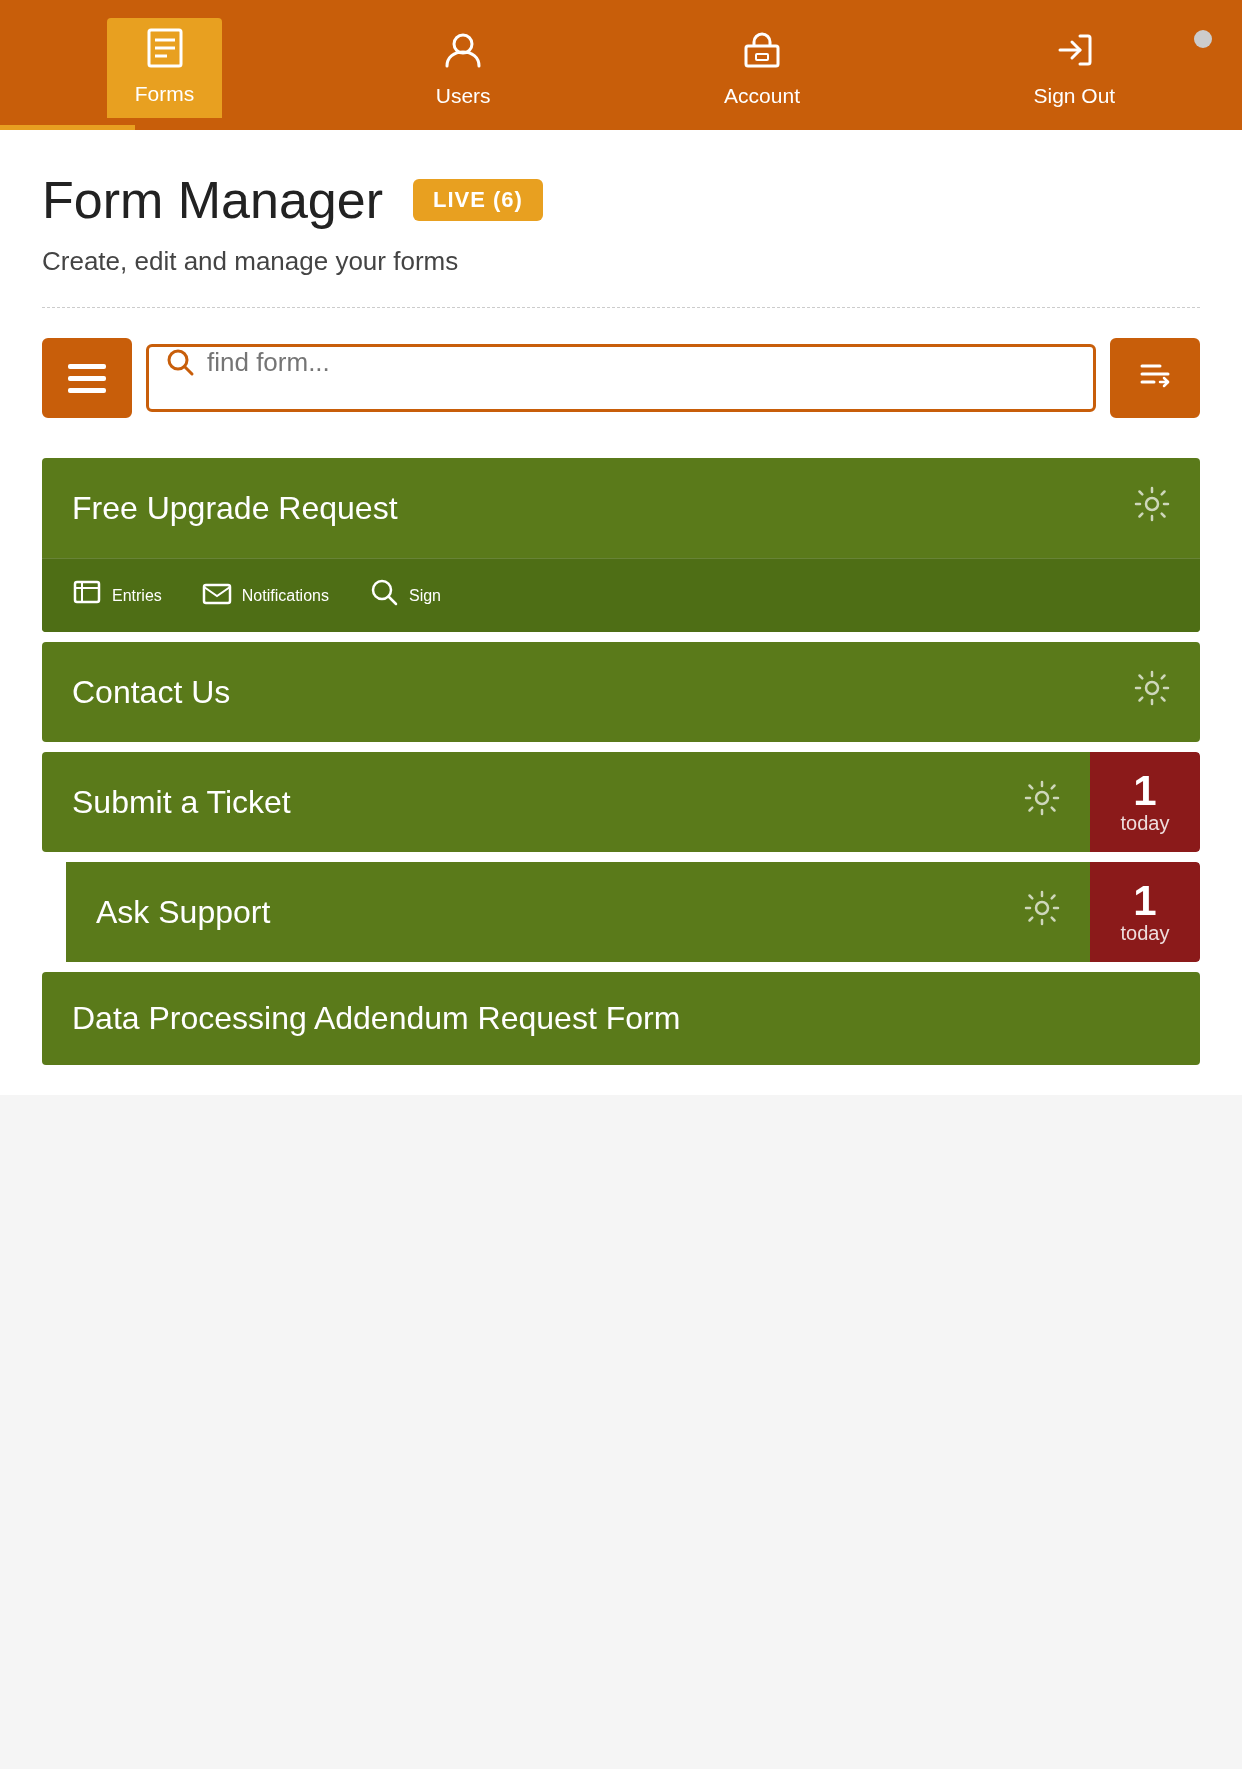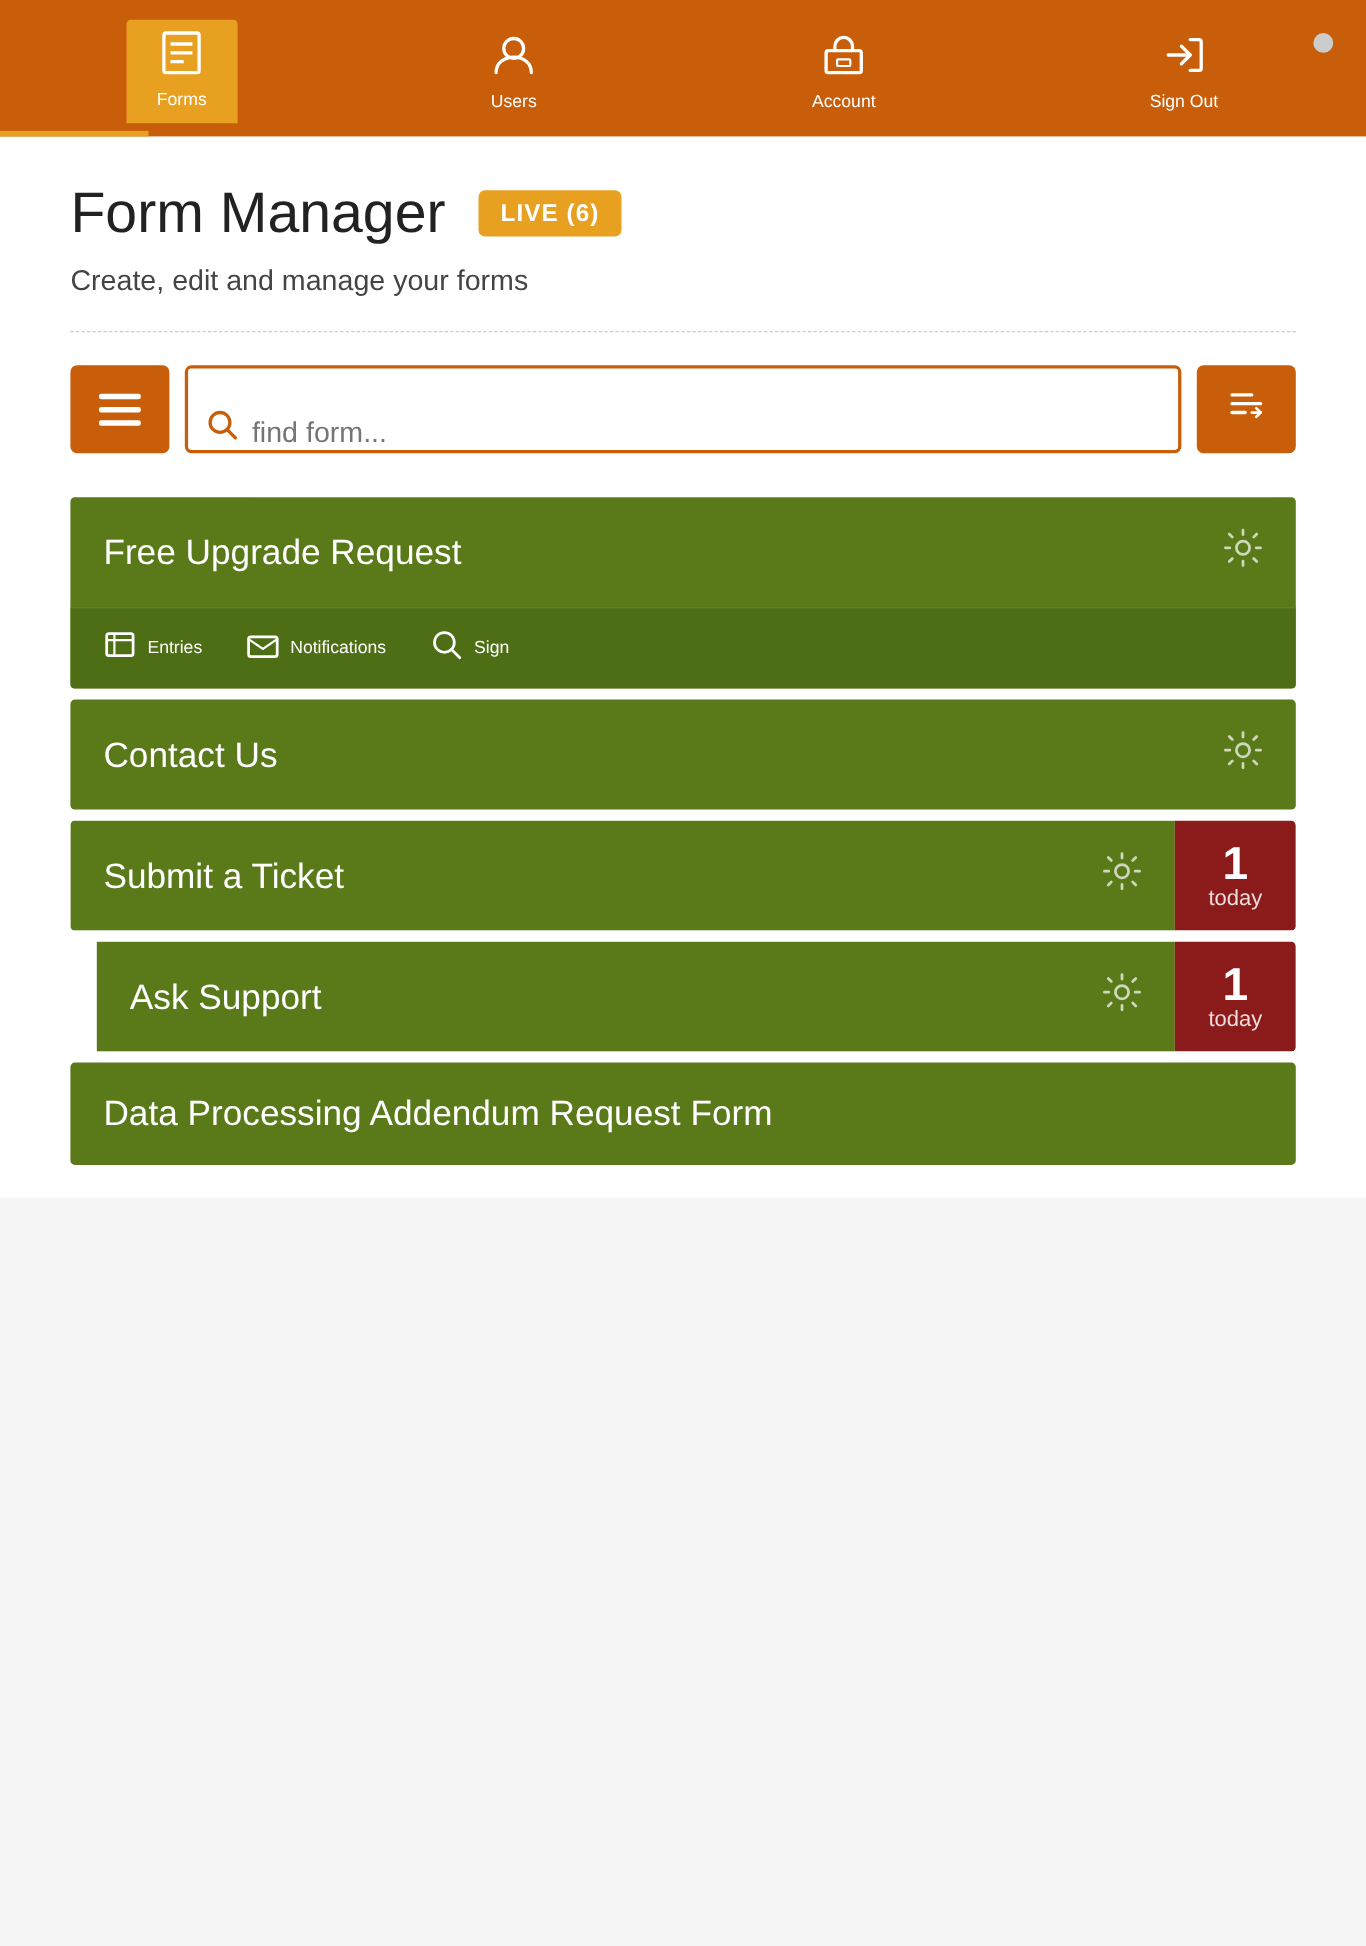--- a/index.html
+++ b/index.html
@@ -29,21 +29,21 @@
       cursor: pointer;
       padding: 0 20px;
       text-decoration: none;
     }
     .nav-item .nav-icon {
       font-size: 36px;
       line-height: 1;
       margin-bottom: 6px;
     }
     .nav-item .nav-label {
-      font-size: 16px;
+      font-size: 21px;
       font-weight: 400;
     }
     .nav-item.active {
       background: #e8a020;
       border-radius: 4px 4px 0 0;
       padding: 8px 28px 12px;
     }
     .nav-dot {
       width: 18px;
       height: 18px;
@@ -56,21 +56,21 @@
     .nav-active-bar {
       height: 6px;
       background: #e8a020;
       width: 120px;
       margin-top: 0;
     }
 
     
     .main-content {
       background: white;
-      padding: 40px 64px 30px;
+      padding: 40px 42px 30px;
     }
 
     .page-header {
       display: flex;
       align-items: center;
       gap: 30px;
       margin-bottom: 16px;
     }
     .page-title {
       font-size: 52px;
@@ -126,24 +126,24 @@
       width: 38px;
       height: 5px;
       background: white;
       border-radius: 2px;
     }
     .search-wrapper {
       flex: 1;
       border: 3px solid #c85e0a;
       border-radius: 6px;
       display: flex;
-      align-items: flex-end;
+      align-items: flex-start;
       padding: 0 16px;
       background: white;
-      height: 80px;
+      height: 68px;
     }
     .search-icon-wrap {
       color: #c85e0a;
       font-size: 30px;
       margin-right: 12px;
       flex-shrink: 0;
     }
     .search-input {
       border: none;
       outline: none;

